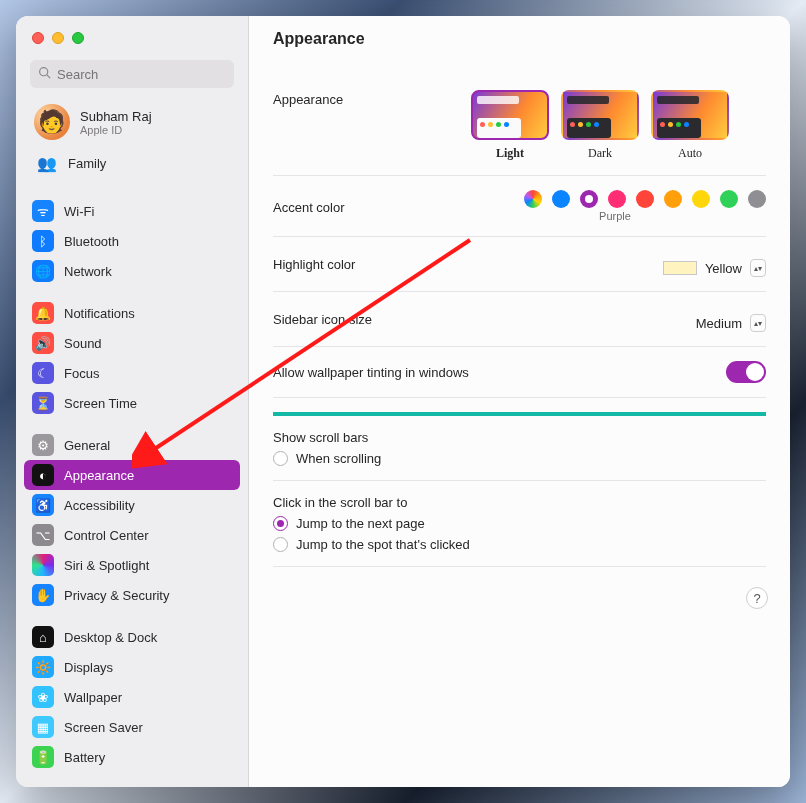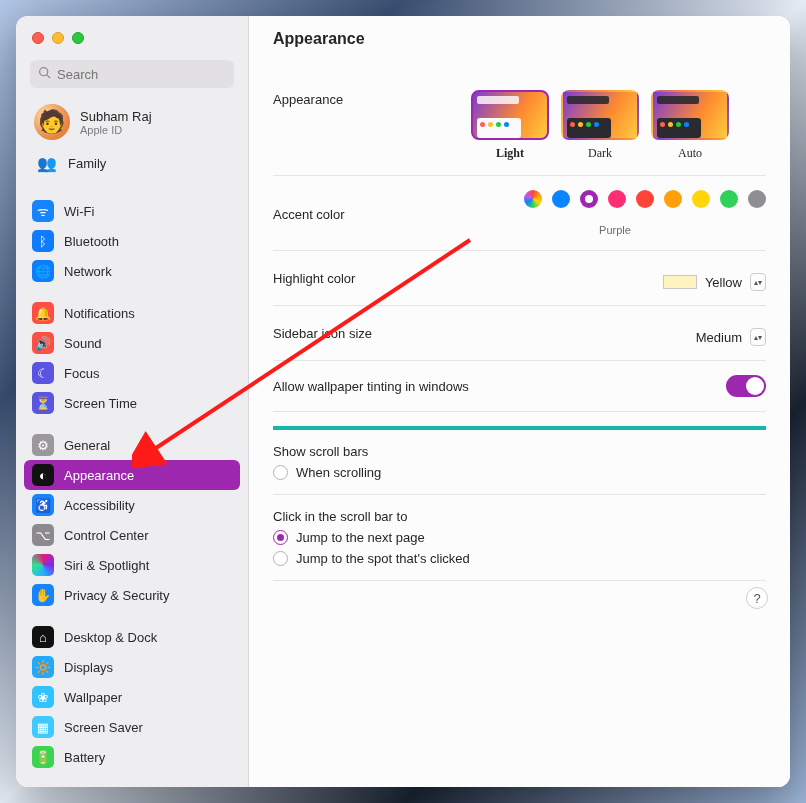--- a/index.html
+++ b/index.html
@@ -264,21 +264,21 @@
                     </div>
   </div>
                   <span class="theme-cap">Auto</span>
                 </div>
               </div>
           </div>
         </div>
 
         <div class="section row-flex" style="align-items:center;">
           <div class="row-label">Accent color</div>
-          <div class="row-content" style="display:flex;flex-direction:column;align-items:flex-end;gap:16px;">
+          <div class="row-content" style="display:flex;flex-direction:column;align-items:flex-end;gap:2px;">
             <div class="accents" id="accent-row">
                 <span class="accent" style="background: conic-gradient(rgb(255, 69, 58), rgb(255, 159, 10), rgb(255, 214, 10), rgb(48, 209, 88), rgb(11, 132, 255), rgb(191, 90, 242), rgb(255, 69, 58));"></span>
                 <span class="accent" style="background: rgb(11, 132, 255);"></span>
                 <span class="accent selected" style="background: rgb(158, 39, 176);"></span>
                 <span class="accent" style="background: rgb(255, 46, 116);"></span>
                 <span class="accent" style="background: rgb(255, 69, 58);"></span>
                 <span class="accent" style="background: rgb(255, 159, 10);"></span>
                 <span class="accent" style="background: rgb(255, 214, 10);"></span>
                 <span class="accent" style="background: rgb(48, 209, 88);"></span>
                 <span class="accent" style="background: rgb(142, 142, 147);"></span>

